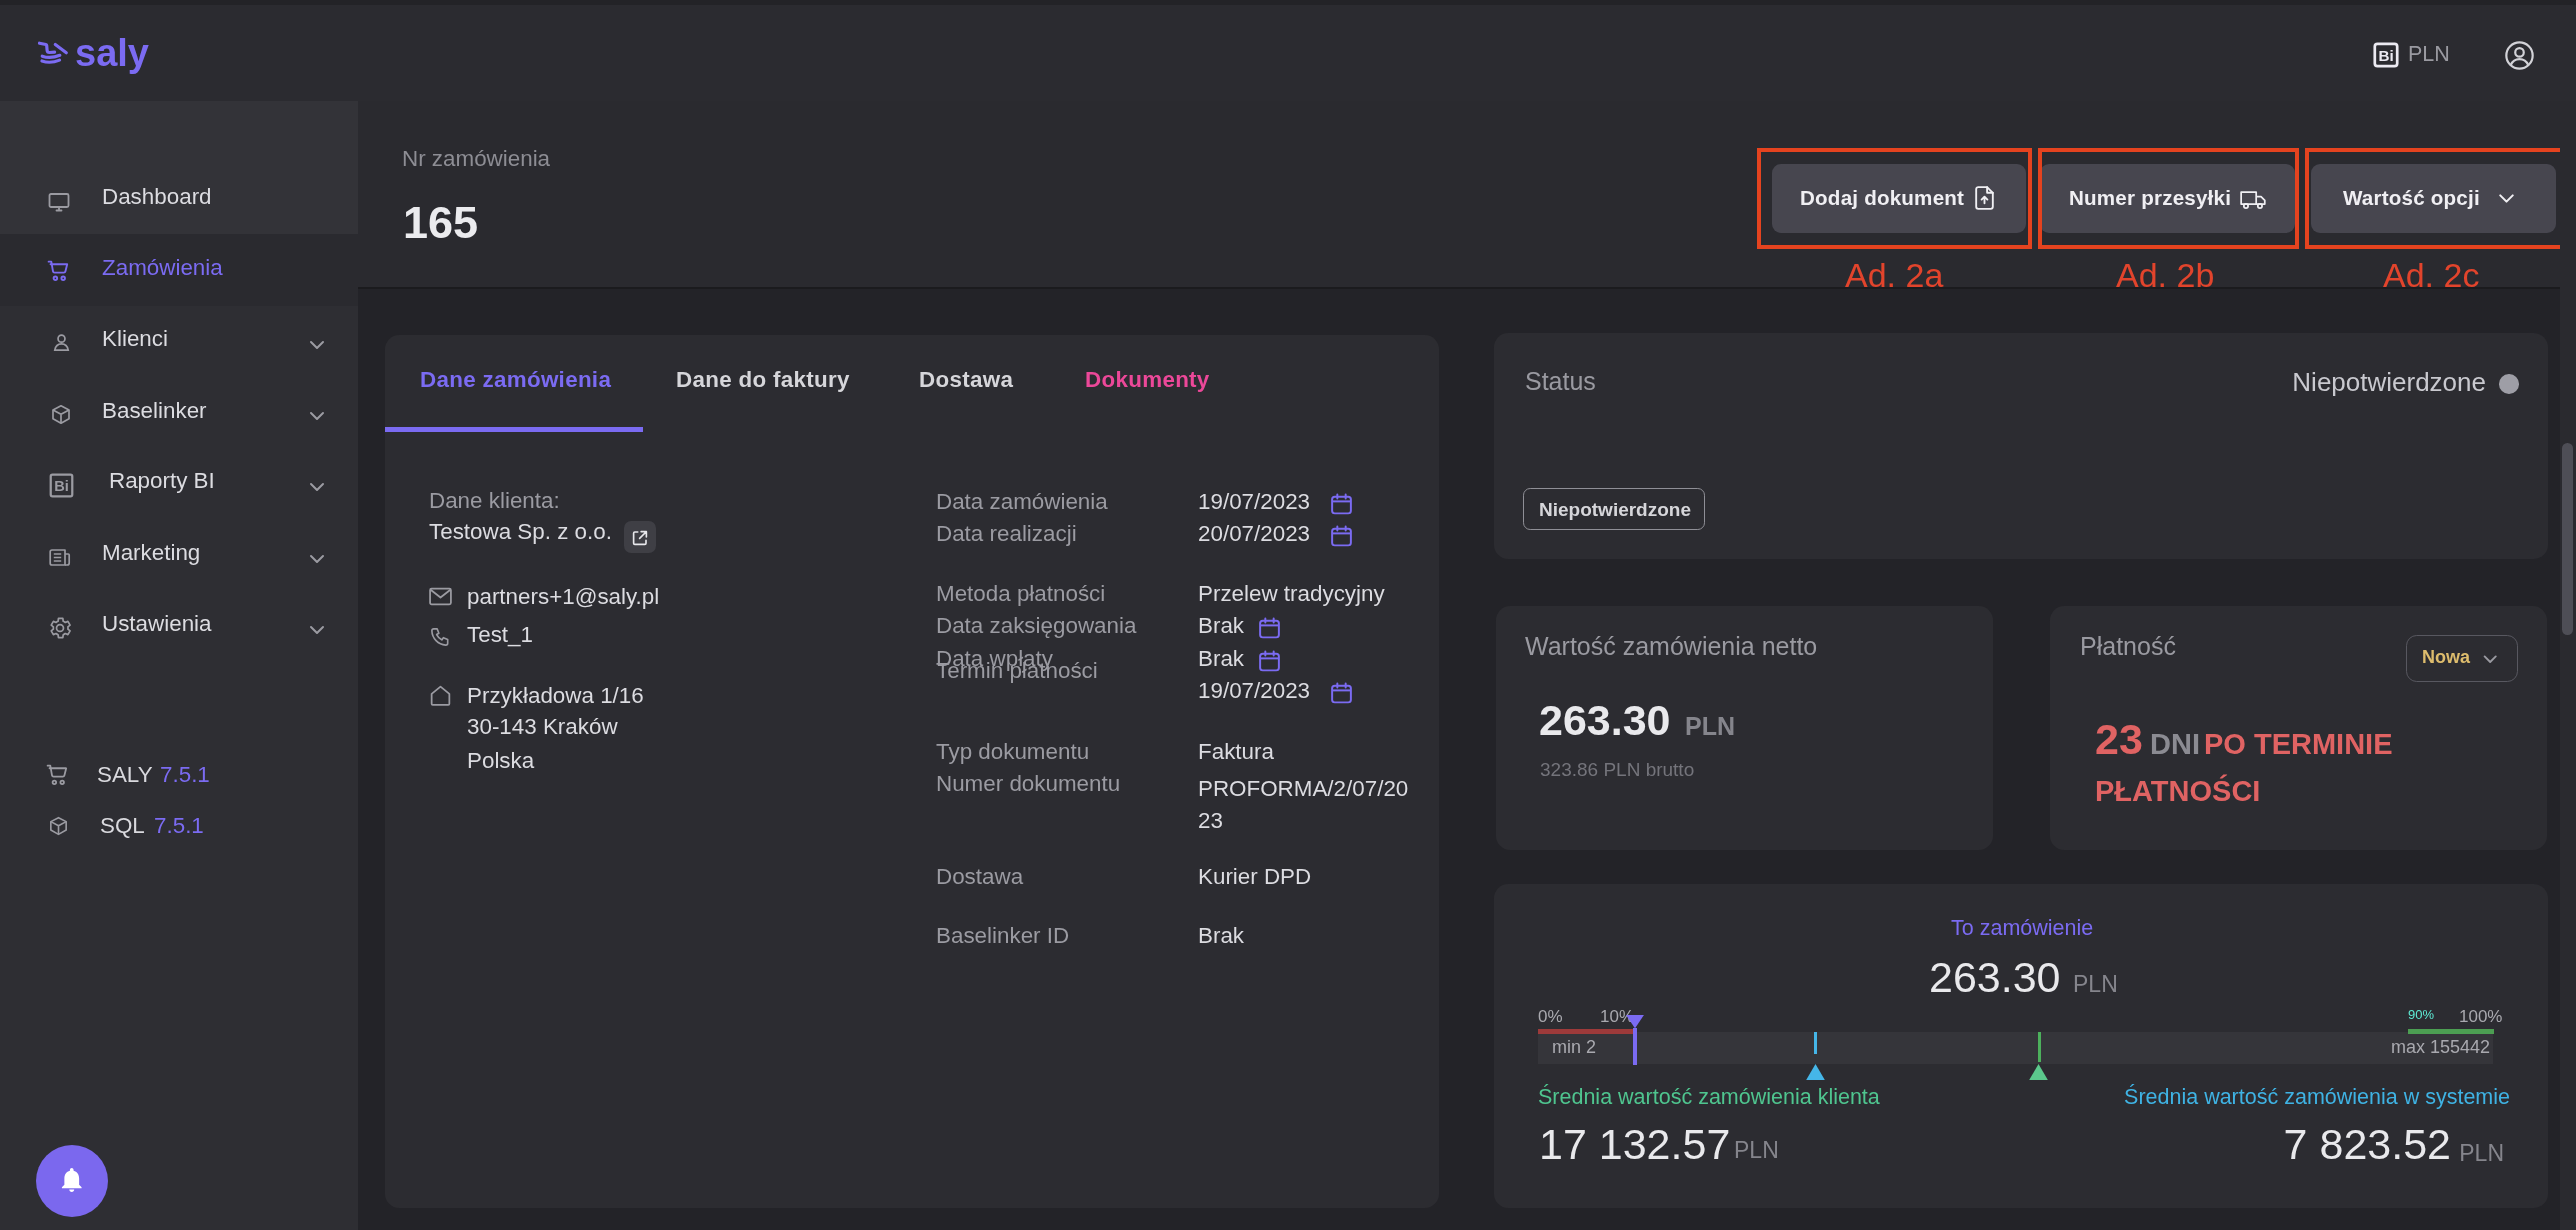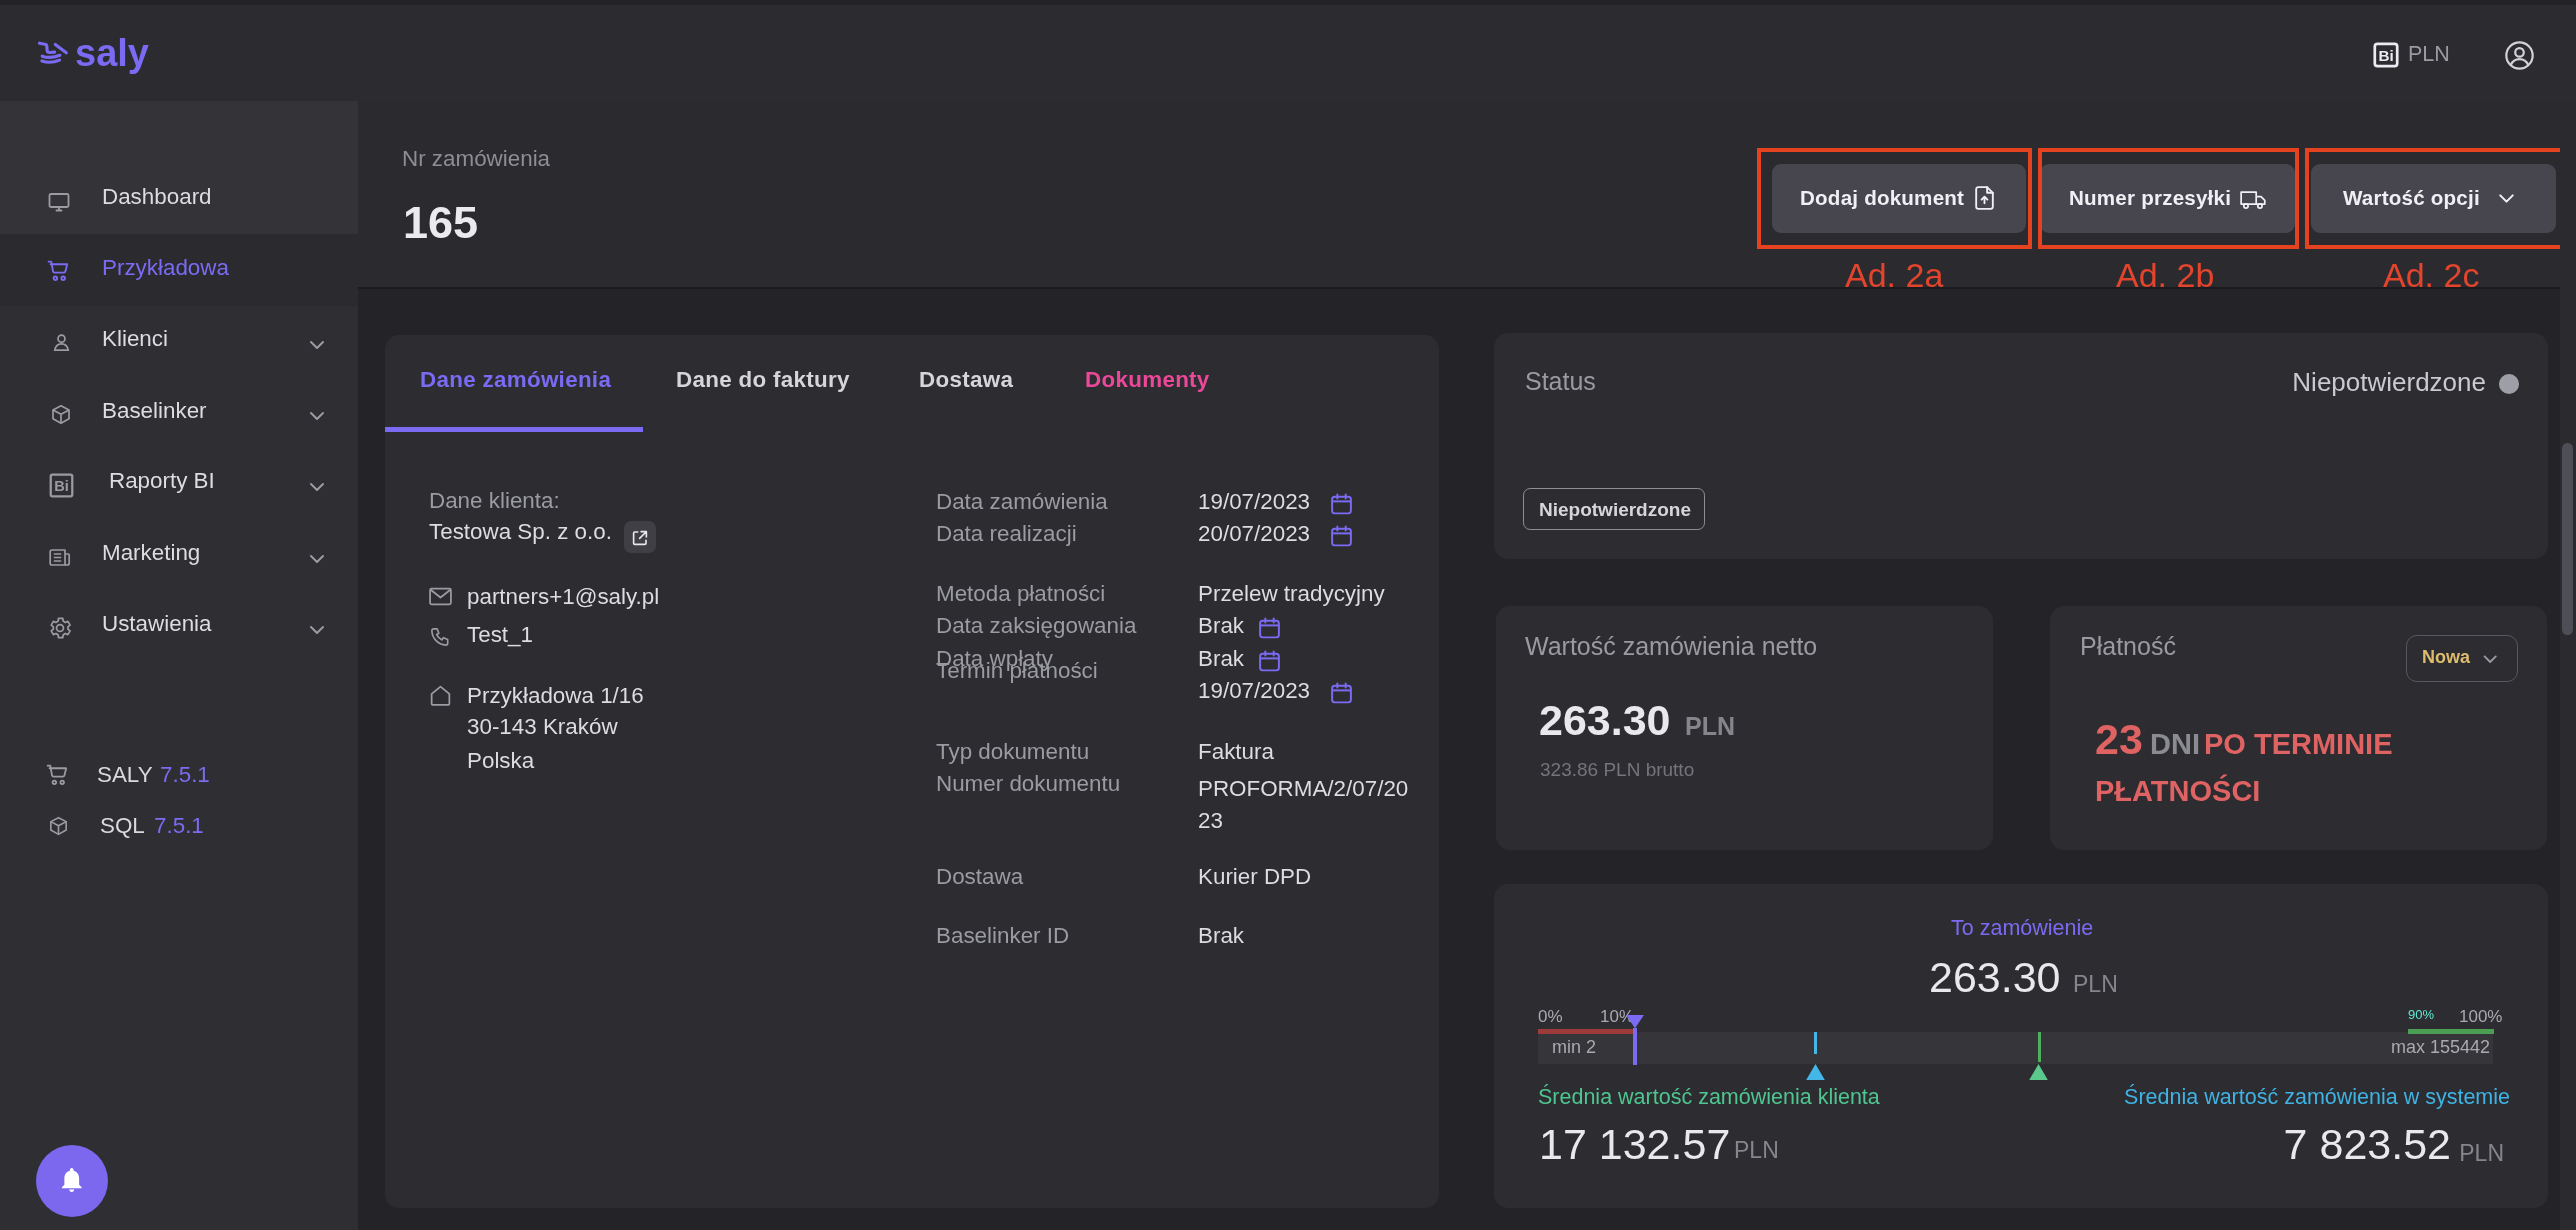--- a/index.html
+++ b/index.html
@@ -50,21 +50,21 @@
 </div>
 <div class="abs" style="left:102px;top:186px;font-size:22.4px;color:#dcdce1;">Dashboard</div>
 
 <div class="abs" style="left:46px;top:258px;">
   <svg class="ico" width="25" height="25" viewBox="0 0 24 24" fill="none" stroke="#7b6bf2" stroke-width="1.8" stroke-linecap="round" stroke-linejoin="round">
     <path d="M2.5 3.5 h2.6 l1.6 9.2 c0.13 0.75 0.78 1.3 1.54 1.3 h8.9 c0.72 0 1.35 -0.5 1.52 -1.2 l1.7 -6.8 h-16"></path>
     <circle cx="9" cy="19.5" r="1.7"></circle>
     <circle cx="16.5" cy="19.5" r="1.7"></circle>
   </svg>
 </div>
-<div class="abs" style="left:102px;top:257px;font-size:22.4px;color:#7b6bf2;">Przykładowa</div>
+<div class="abs" style="left:102px;top:257px;font-size:22.4px;color:#7b6bf2;">Zamówienia</div>
 
 <div class="abs" style="left:50px;top:331px;">
   <svg class="ico" width="23" height="23" viewBox="0 0 24 24" fill="none" stroke="#9b9ba2" stroke-width="1.8">
     <circle cx="12" cy="8" r="3.6"></circle>
     <path d="M5 20 c0.8 -4.5 3.6 -6.5 7 -6.5 s6.2 2 7 6.5 z"></path>
   </svg>
 </div>
 <div class="abs" style="left:102px;top:328px;font-size:22.4px;color:#dcdce1;">Klienci</div>
 <div class="abs" style="left:305px;top:333px;">
   <svg class="ico" width="24" height="24" viewBox="0 0 24 24" fill="none" stroke="#9b9ba2" stroke-width="2">

